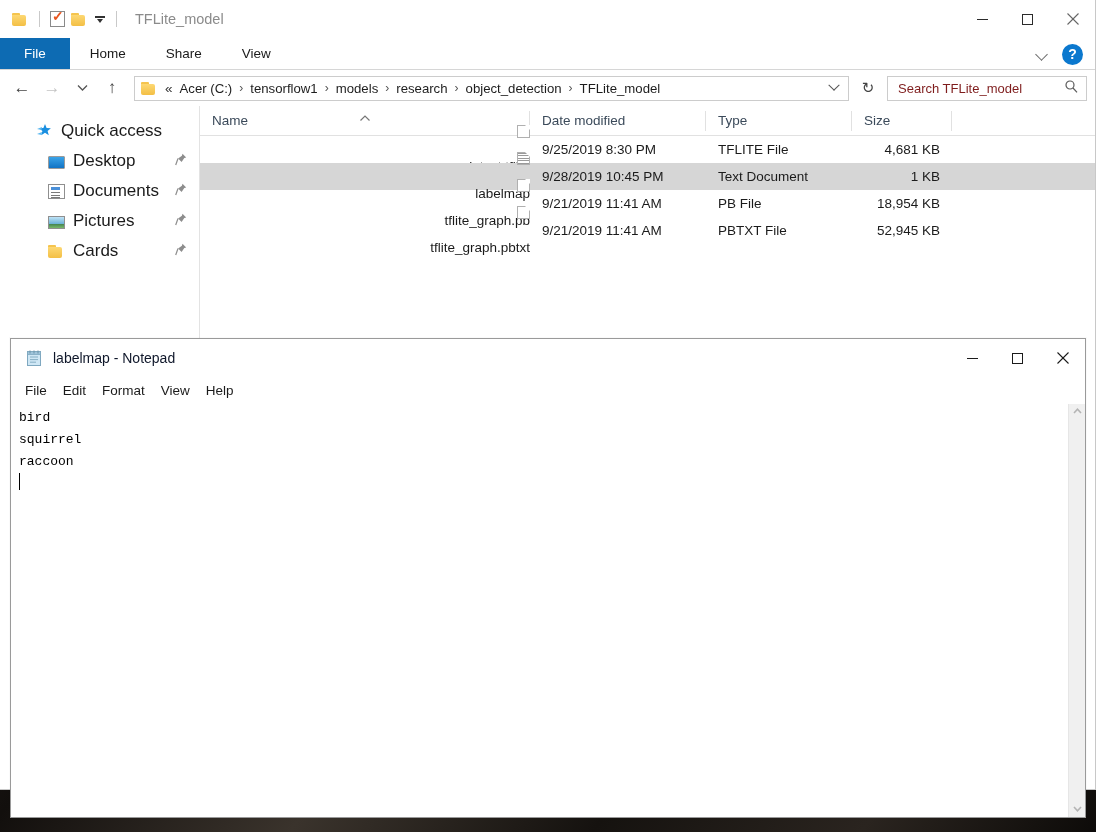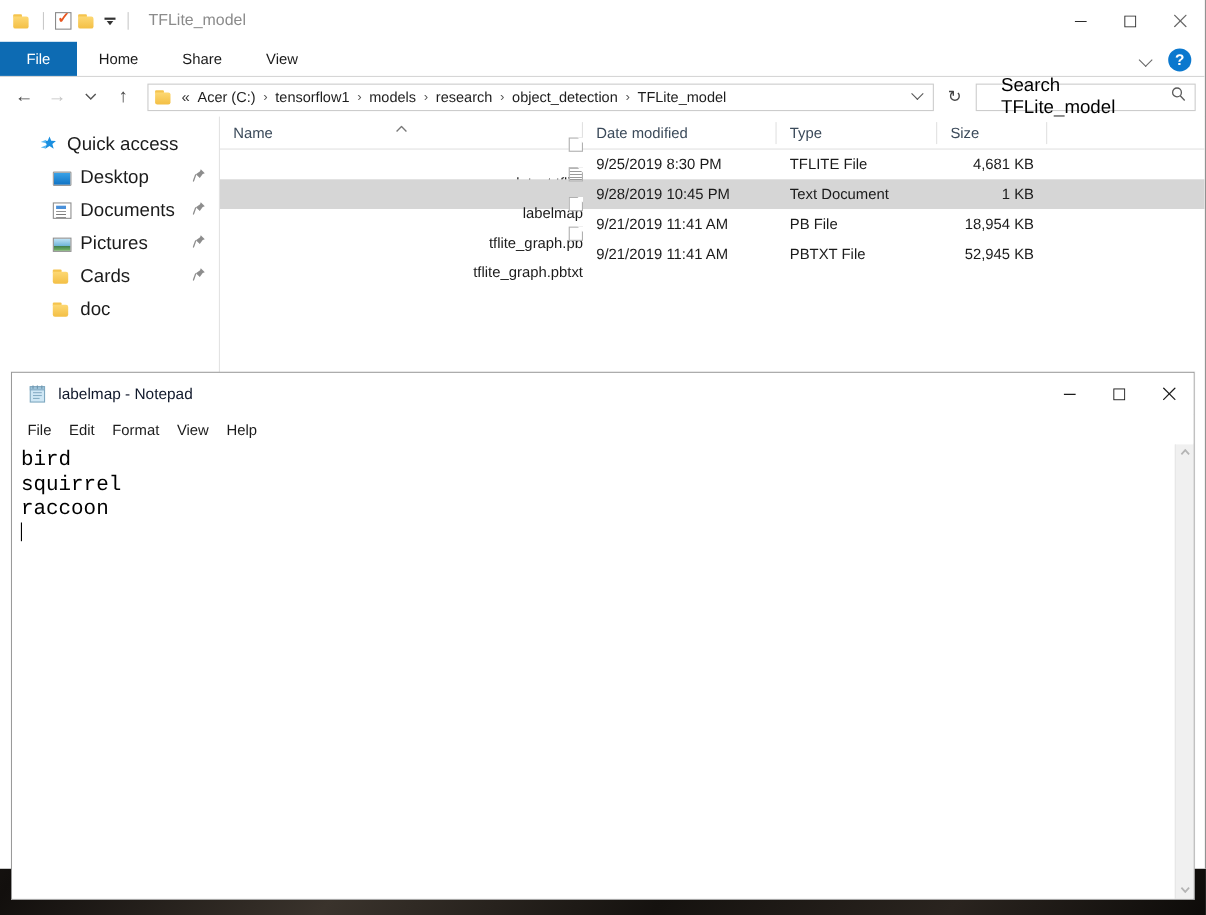--- a/index.html
+++ b/index.html
@@ -128,21 +128,21 @@
   }
   .refresh-btn {
     width: 26px; height: 25px; display: flex; align-items: center; justify-content: center;
     font-size: 15px; color: #444; margin-right: 4px;
   }
   .search-box {
     width: 200px; height: 25px; border: 1px solid #ccc; background: #fff;
     display: flex; align-items: center; justify-content: space-between;
     padding: 0 8px 0 10px;
   }
-  .search-ph { font-size: 17px; color: #000000; margin-left: 12px; }
+  .search-ph { font-size: 13px; color: #7f1d1d; }
 
   .ex-body { flex: 1; display: flex; min-height: 0; }
 
   
   .navpane {
     width: 200px; flex: 0 0 200px; border-right: 1px solid #e3e3e3;
     background: #fff; padding-top: 10px; overflow: hidden;
   }
   .nav-item {
     height: 30px; display: flex; align-items: center;
@@ -240,21 +240,21 @@
     padding-left: 14px; gap: 16px; background: #fff;
   }
   .np-menu-item { font-size: 13.5px; color: #1b1b1b; }
   .np-textarea-wrap {
     flex: 1; display: flex; min-height: 0; border-top: 1px solid #fff;
     position: relative;
   }
   .np-text {
     flex: 1; padding: 3px 0 0 8px;
     font-family: "Liberation Mono", "DejaVu Sans Mono", monospace;
-    font-size: 19px; line-height: 22px; color: #000;
+    font-size: 13px; line-height: 22px; color: #000;
     white-space: pre; background: #fff; overflow: hidden;
   }
   .np-caret {
     display: inline-block; width: 1px; height: 17px; background: #000;
     vertical-align: -3px;
   }
   .np-scroll {
     width: 17px; flex: 0 0 17px; background: #f0f0f0;
     border-left: 1px solid #e6e6e6;
     display: flex; flex-direction: column; justify-content: space-between;
@@ -402,24 +402,20 @@
           <span class="ic16"><span class="ico-folder"></span></span>
           <span class="nav-label">Cards</span>
           <span class="pin">
             <svg width="12" height="13" viewBox="0 0 12 13">
                 <path d="M7.5 0.8 L11.2 4.5 L9.3 5.1 L6.6 8.9 L3.1 5.4 L6.9 2.7 Z" fill="#8d8d8d"></path>
                 <line x1="3" y1="5.5" x2="0.7" y2="12" stroke="#8d8d8d" stroke-width="1.2"></line>
               </svg>
           </span>
         </div>
 
-        <div class="nav-item nav-child">
-          <span class="ic16"><span class="ico-folder"></span></span>
-          <span class="nav-label">doc</span>
-        </div>
       </div>
 
       <div class="filelist">
         <div class="col-head">
           <div class="ch c-name">
             <span>Name</span>
             <span class="sort-caret">
               <svg width="11" height="7" viewBox="0 0 11 7" style="position:relative;top:10px">
                   <polyline points="1,5.5 5.5,1 10,5.5" fill="none" stroke="#777" stroke-width="1.2"></polyline>
                 </svg>

